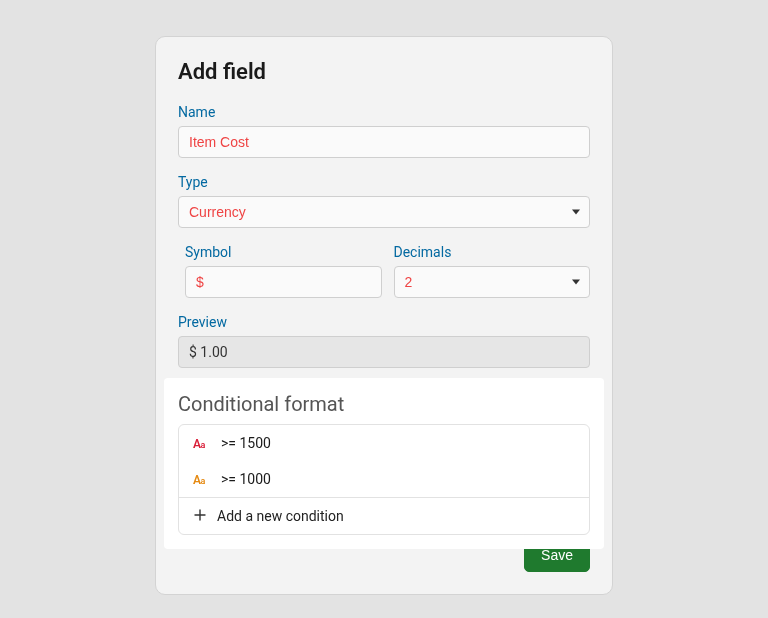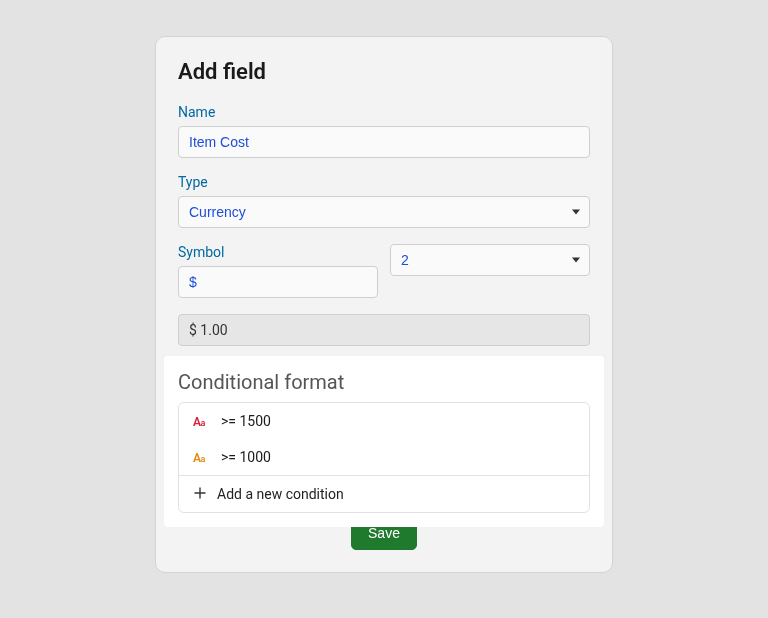--- a/index.html
+++ b/index.html
@@ -35,32 +35,33 @@
     display: block;
   }
   .text-input, .select, .readonly {
     width: 100%;
     height: 32px;
     border: 1px solid #cfcfcf;
     border-radius: 4px;
     background: #fafafa;
     padding: 0 10px;
     font-size: 14px;
-    color: #1d4ed8;
+    color: #ef4444;
     outline: none;
   }
   .readonly {
     background: #e6e6e6;
     color: #333;
     display: flex;
     align-items: center;
   }
   .row {
     display: flex;
     gap: 12px;
+    margin-left: 7px;
   }
   .row .col { flex: 1; }
   .select-wrap { position: relative; }
   .select-wrap .caret {
     position: absolute;
     right: 10px;
     top: 50%;
     transform: translateY(-50%);
     width: 0; height: 0;
     border-left: 4px solid transparent;
@@ -116,21 +117,21 @@
     cursor: pointer;
   }
   .plus-icon {
     width: 14px; height: 14px;
     display: inline-flex; align-items:center; justify-content:center;
   }
   .plus-icon svg { stroke:#333; }
 
   .footer {
     display: flex;
-    justify-content: center;
+    justify-content: flex-end;
     gap: 5px;
     margin-top: 170px; 
   }
   .btn {
     height: 34px;
     padding: 0 16px;
     border-radius: 5px;
     font-size: 14px;
     border: 1px solid #cfcfcf;
     background: #fafafa;
@@ -161,28 +162,30 @@
       <span class="caret"></span>
     </div>
   </div>
 
   <div class="row field-group">
     <div class="col">
       <label class="field-label">Symbol</label>
       <input class="text-input" type="text" value="$" style="">
     </div>
     <div class="col">
+      <label class="field-label">Decimals</label>
       <div class="select-wrap">
         <input class="select" readonly="" value="2" style="">
         <span class="caret"></span>
       </div>
     </div>
   </div>
 
   <div class="field-group">
+    <label class="field-label">Preview</label>
     <div class="readonly">$ 1.00</div>
   </div>
 
   <div class="cond-panel">
     <div class="cond-label">Conditional format</div>
     <div class="cond-list">
       <div class="cond-row">
         <span class="aa-icon aa-red">A<span style="font-size:9px;">a</span></span>
         <span>&gt;= 1500</span>
       </div>

